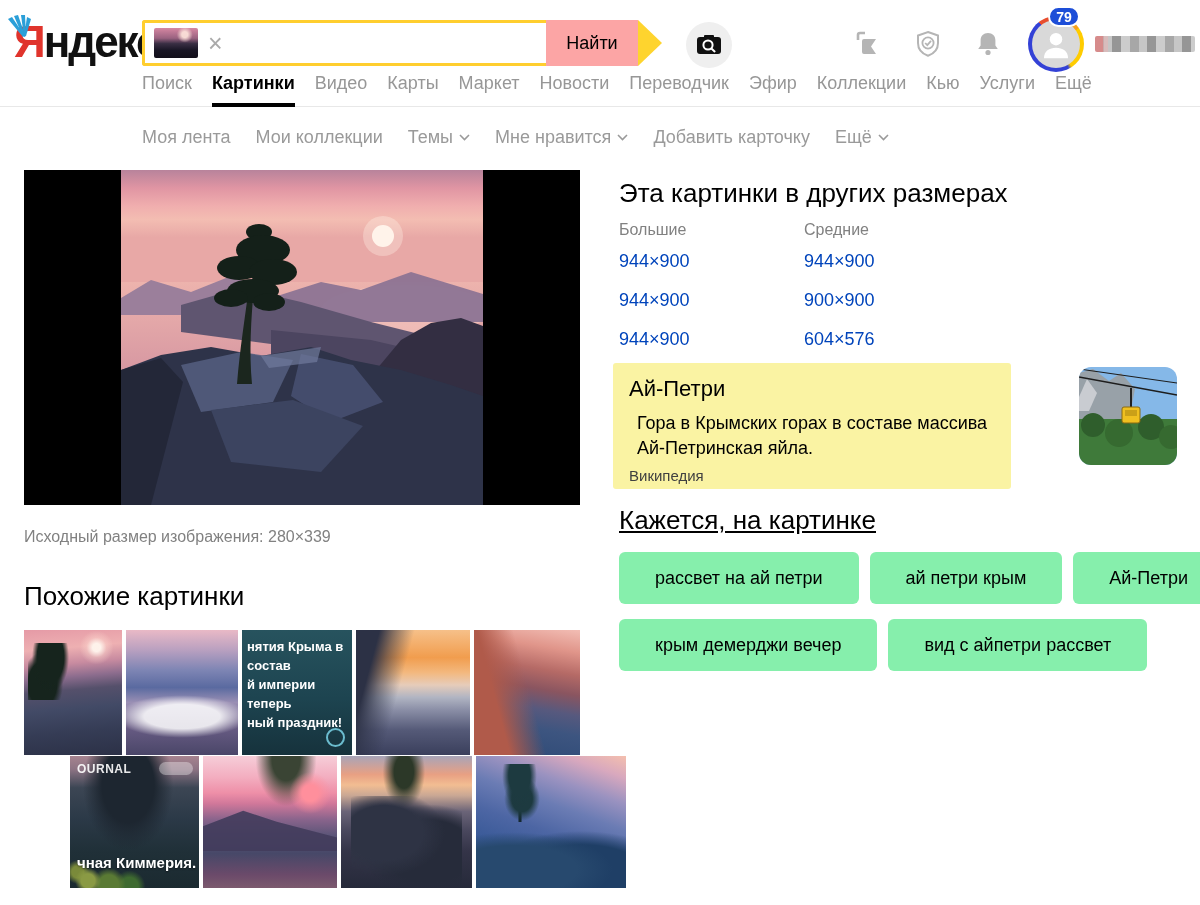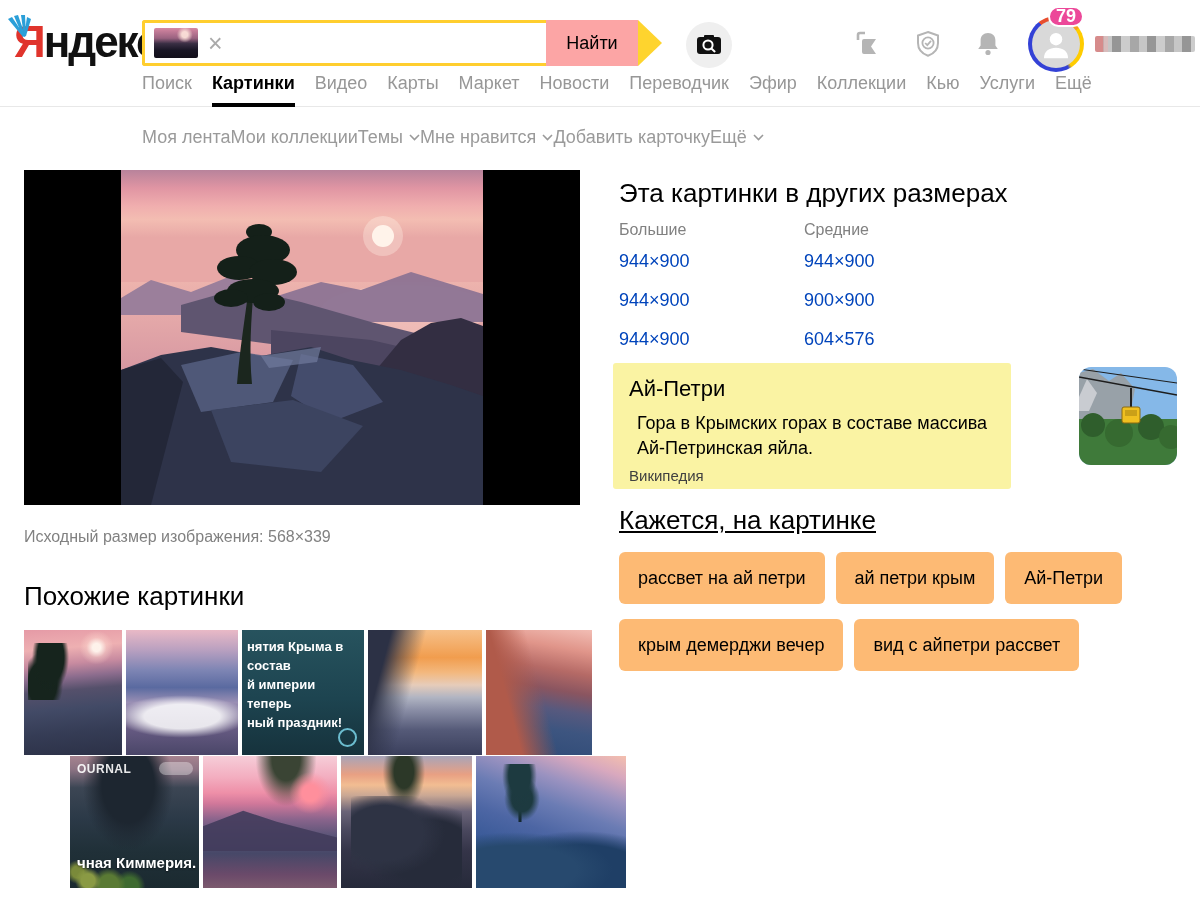--- a/index.html
+++ b/index.html
@@ -36,34 +36,34 @@
   .ico-shield { left:913px; }
   .ico-bell { left:974px; }
 
   .ava { position:absolute; left:1028px; top:16px; width:56px; height:56px; border-radius:50%;
          cursor:pointer;
          background:conic-gradient(from -30deg, #e84e2e 0 45deg, #f6a21e 45deg 85deg,
                     #ffcc00 85deg 175deg, #3341d6 183deg 352deg, #e84e2e 352deg); }
   .ava-in { position:absolute; inset:4px; border-radius:50%; background:#d9d9d9; overflow:hidden;
             display:flex; align-items:center; justify-content:center; }
   .badge { position:absolute; left:1048px; top:6px; height:21px; min-width:32px; padding:0 6px;
-           border-radius:11px; background:#ec4899; border:2px solid #fff; color:#fff;
-           font-size:18px; font-weight:bold; display:flex; align-items:center; justify-content:center; }
+           border-radius:11px; background:#1d4ed8; border:2px solid #fff; color:#fff;
+           font-size:14px; font-weight:bold; display:flex; align-items:center; justify-content:center; }
   .uname { position:absolute; left:1095px; top:36px; width:100px; height:16px; border-radius:2px;
            background:
              linear-gradient(90deg, rgba(226,132,132,.8) 0 8px, rgba(238,176,176,.45) 8px 13px, rgba(0,0,0,0) 13px),
              repeating-linear-gradient(90deg, #a7a7a7 0 9px, #c6c6c6 9px 17px, #969696 17px 26px, #cccccc 26px 35px),
              repeating-linear-gradient(0deg, rgba(255,255,255,.4) 0 5px, rgba(0,0,0,.05) 5px 10px); }
 
   .tabs { position:absolute; left:142px; top:0; height:107px; display:flex; align-items:flex-end;
           gap:20px; font-size:18px; color:#979797; }
   .tab { padding-bottom:13px; cursor:pointer; white-space:nowrap; }
   .tab.active { color:#000; font-weight:bold; border-bottom:4px solid #000; padding-bottom:9px;margin-top:37px; }
 
-  .subnav { position:absolute; left:142px; top:127px; display:flex; font-size:18px;
+  .subnav { position:absolute; left:142px; top:127px; display:flex; gap:25px; font-size:18px;
             color:#9a9a9a; align-items:center; }
   .snitem { cursor:pointer; display:flex; align-items:center; gap:6px; white-space:nowrap; }
 
   
   .hero { position:absolute; left:24px; top:170px; width:556px; height:335px; background:#000;
           cursor:pointer; }
   .hero-photo { position:absolute; left:97px; top:0; width:362px; height:335px; }
   .frag-btn { position:absolute; left:50%; transform:translateX(-50%); top:277px; width:200px;
               height:41px; background:#fff; border-radius:8px; display:flex; align-items:center;
               justify-content:center; gap:9px; font-size:16px; cursor:pointer; }
@@ -79,21 +79,21 @@
     background:
       radial-gradient(circle at 74% 14%, rgba(255,246,238,.95) 0 4px, rgba(255,220,210,.4) 10px, transparent 17px),
       linear-gradient(175deg,#e59aa6 0%,#eeb0b2 16%,#c88ba0 28%,#8d6d8e 38%,#55506b 48%,#424a66 62%,#353c55 80%,#2c3147 100%); }
   .t11::before { content:""; position:absolute; left:4%; top:10%; width:42%; height:46%;
     background:radial-gradient(ellipse at 55% 25%, #16241d 0 42%, transparent 58%),
                radial-gradient(ellipse at 35% 72%, #16241d 0 38%, transparent 55%); }
   .t12 { width:112px;
     background:linear-gradient(180deg,#e9b9c6 0%,#b9a0c0 16%,#7e85b4 32%,#5a6aa0 46%,#9a8fb4 58%,#6a5d86 76%,#4a4668 100%); }
   .t12::before { content:""; position:absolute; left:-10%; top:52%; width:120%; height:34%;
     background:radial-gradient(ellipse at 50% 50%, rgba(255,255,255,.85) 0 40%, transparent 70%); }
-  .t13 { width:122px; background:linear-gradient(180deg,#27535e 0%,#1d4450 55%,#16323c 100%); }
+  .t13 { width:110px; background:linear-gradient(180deg,#27535e 0%,#1d4450 55%,#16323c 100%); }
   .t13 .cap { position:absolute; left:0; top:7px; width:100%; padding:0 5px; color:#fff;
     font-size:13px; font-weight:bold; line-height:19px; }
   .t13::after { content:""; position:absolute; right:7px; bottom:8px; width:15px; height:15px;
     border-radius:50%; border:2px solid #7ad4e8; opacity:.85; }
   .t14 { width:114px;
     background:
       linear-gradient(105deg,#2c3145 0 16%, rgba(44,49,69,.55) 26%, transparent 40%),
       linear-gradient(180deg,#f6c089 0%,#f19d4e 22%,#f3b87e 34%,#e6ccba 44%,#b0b4c2 54%,#8a8ea6 64%,#555a78 80%,#3a3f5c 100%); }
   .t15 { width:106px;
     background:
@@ -153,21 +153,21 @@
             background:#faf3a3; border-radius:3px; padding:13px 16px; }
   .entity h2 { font-size:22px; font-weight:normal; }
   .entity .desc { margin-top:9px; font-size:18px; line-height:25px;margin-left:8px; }
   .entity .src { margin-top:6px; font-size:15px; color:#404040; cursor:pointer; }
   .entity-thumb { position:absolute; left:1079px; top:367px; width:98px; height:98px;
                   border-radius:12px; overflow:hidden; cursor:pointer; }
 
   .sugg-title { position:absolute; left:619px; top:505px; font-size:26px;text-decoration:underline; }
   .tagrow { position:absolute; left:619px; display:flex; gap:11px; }
   .tagrow1 { top:552px; } .tagrow2 { top:619px; }
-  .tag { height:52px; padding:0 19px; background:#fdba74; border-radius:6px; font-size:18px;
+  .tag { height:52px; padding:0 36px; background:#86efac; border-radius:6px; font-size:18px;
          display:flex; align-items:center; cursor:pointer; white-space:nowrap; }
 </style>
 </head>
 <body>
 
 <div class="hdr">
 
   <div class="logo">
     <span class="ya">
       <svg class="fan" width="26" height="28" viewBox="0 0 26 28">
@@ -316,21 +316,21 @@
         <ellipse cx="118" cy="98" rx="22" ry="12"></ellipse>
         <ellipse cx="152" cy="102" rx="24" ry="13"></ellipse>
         <ellipse cx="132" cy="121" rx="26" ry="12"></ellipse>
         <ellipse cx="110" cy="128" rx="17" ry="9"></ellipse>
         <ellipse cx="148" cy="132" rx="16" ry="9"></ellipse>
       </g>
     </svg>
   </div>
 </div>
 
-<div class="size-caption">Исходный размер изображения: 568×339</div>
+<div class="size-caption">Исходный размер изображения: 280×339</div>
 <div class="similar-title">Похожие картинки</div>
 
 <div class="simrow simrow1">
   <div class="th t11"></div>
   <div class="th t12"></div>
   <div class="th t13">
     <div class="cap">
       <div>нятия Крыма в состав</div>
       <div>й империи теперь</div>
       <div>ный праздник!</div>

